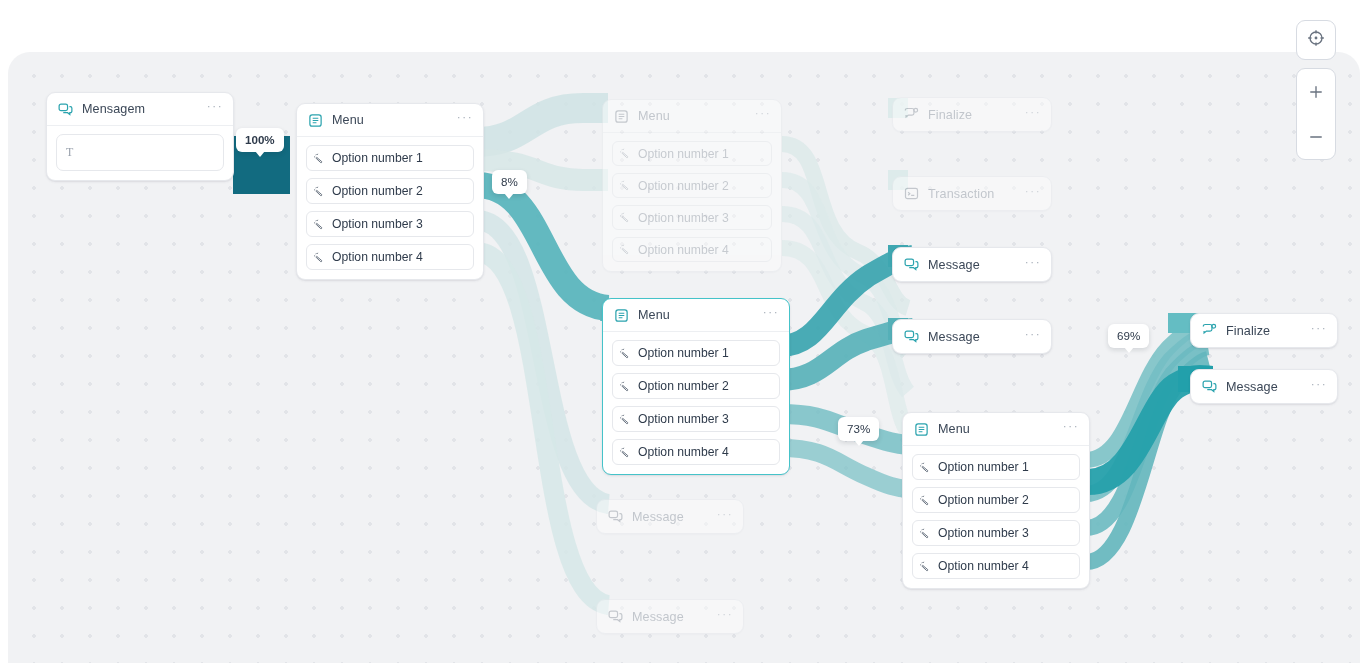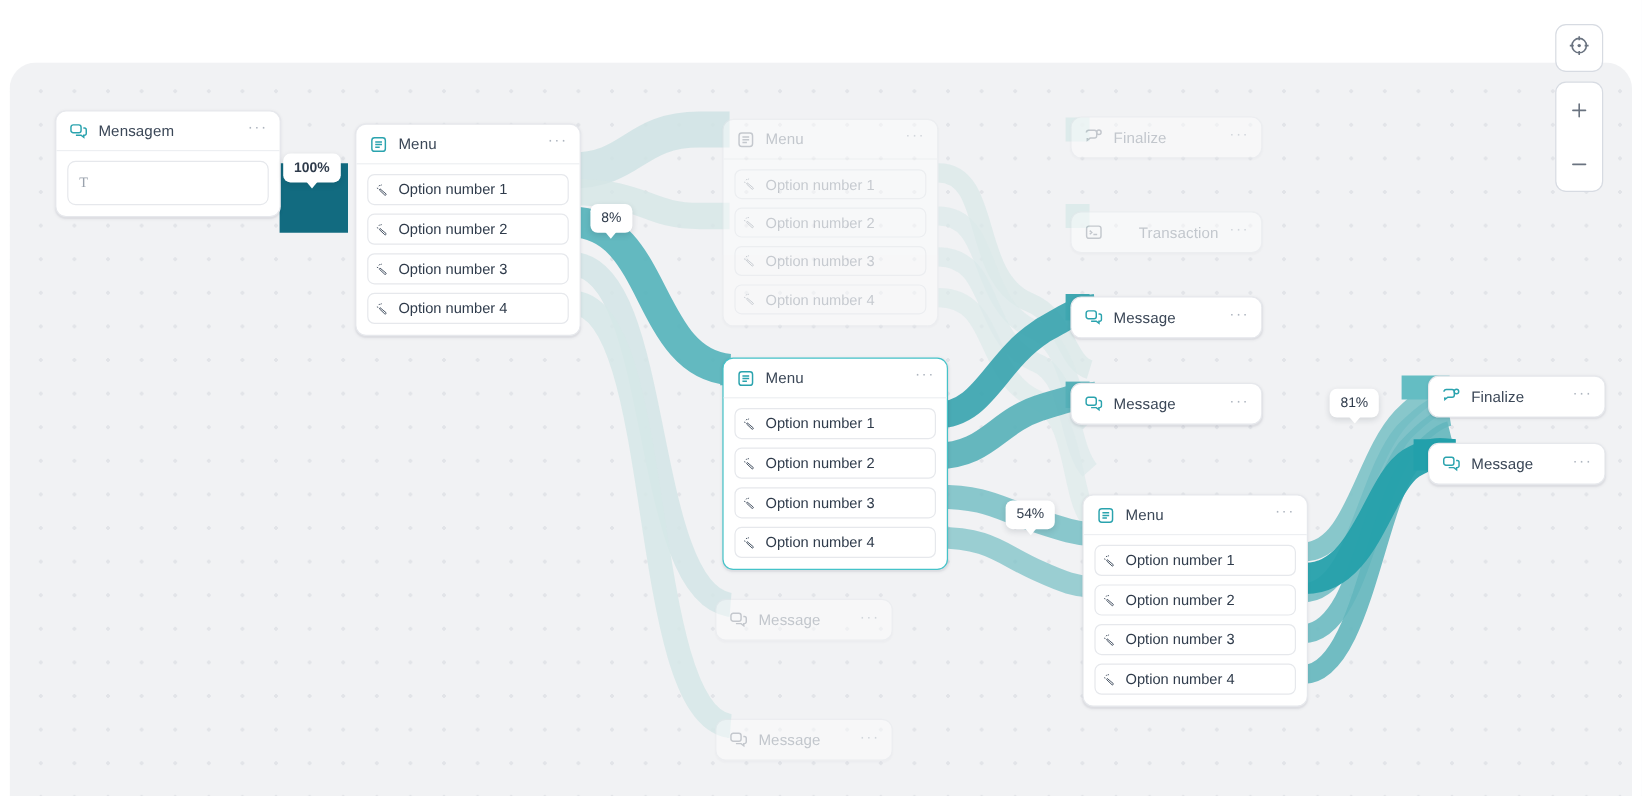--- a/index.html
+++ b/index.html
@@ -396,21 +396,21 @@
         <svg viewBox="0 0 16 16" fill="none" stroke="#8e959f" stroke-width="1.3">
           <path d="M1.4 3.6a2 2 0 0 1 2-2h5.2a2 2 0 0 1 2 2v3a2 2 0 0 1-2 2H4.8l-2.6 2V8.6"></path>
           <circle cx="12.5" cy="3.4" r="2"></circle>
         </svg>
       </span>
       <span class="node-title">Finalize</span>
       <span class="dots">···</span>
     </div>
   </div>
 
-  <div class="node faded" id="n-transaction" style="left:884px; top:124px; width:160px;text-align:right;">
+  <div class="node faded" id="n-transaction" style="left:884px; top:124px; width:160px;">
     <div class="node-head">
       <span class="ic">
         <svg viewBox="0 0 16 16" fill="none" stroke="#8e959f" stroke-width="1.3">
           <rect x="1.6" y="2.6" width="12.8" height="10.8" rx="2"></rect>
           <path d="M4.4 6.6 6.2 8.2 4.4 9.8M7.6 10h3.4"></path>
         </svg>
       </span>
       <span class="node-title">Transaction</span>
       <span class="dots">···</span>
     </div>
@@ -489,22 +489,22 @@
           <path d="M5.6 11.4h4.6l2.4 1.9v-1.9h.6a1.6 1.6 0 0 0 1.6-1.6V6.6a1.6 1.6 0 0 0-1.6-1.6h-1"></path>
         </svg>
       </span>
       <span class="node-title">Message</span>
       <span class="dots">···</span>
     </div>
   </div>
 
   <div class="badge" style="left:228px; top:76px;font-weight:bold;">100%</div>
   <div class="badge" style="left:484px; top:118px;">8%</div>
-  <div class="badge" style="left:830px; top:365px;">54%</div>
-  <div class="badge" style="left:1100px; top:272px;">81%</div>
+  <div class="badge" style="left:830px; top:365px;">73%</div>
+  <div class="badge" style="left:1100px; top:272px;">69%</div>
 
 </div>
 
 <div class="ctrl" id="btn-fit">
   <span>
     <svg width="20" height="20" viewBox="0 0 24 24" fill="none" stroke="#6a7380" stroke-width="1.6">
       <circle cx="12" cy="12" r="7.2"></circle>
       <path d="M12 2.6v4M12 17.4v4M2.6 12h4M17.4 12h4"></path>
       <circle cx="12" cy="12" r="1.7" fill="#6a7380" stroke="none"></circle>
     </svg>

